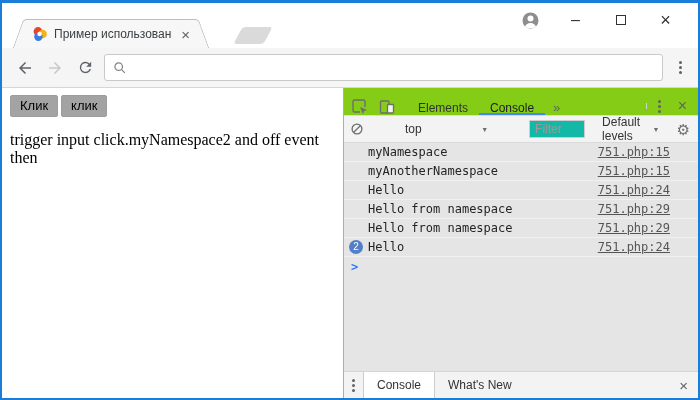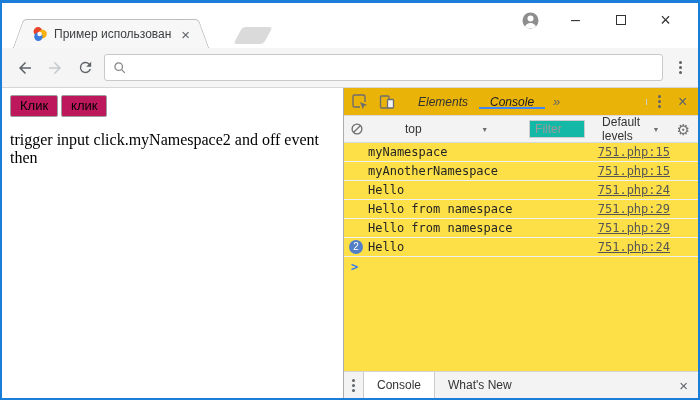--- a/index.html
+++ b/index.html
@@ -32,43 +32,43 @@
   .navbar{height:40px;flex:none;background:#F5F5F6;border-bottom:1px solid #D6D6D6;display:flex;align-items:center;padding:0 8px;}
   .nav-btn{width:30px;height:30px;display:flex;align-items:center;justify-content:center;flex:none;}
   .addressbar{flex:1;height:27px;background:#fff;border:1px solid #C9C9C9;border-radius:3px;margin:0 8px 0 4px;display:flex;align-items:center;padding:0 8px;gap:6px;}
   .addressbar input{border:none;outline:none;flex:1;font-size:13px;font-family:"Liberation Sans",sans-serif;background:transparent;}
   .kebab{display:flex;flex-direction:column;gap:2px;padding:0 8px;}
   .kebab i{width:3px;height:3px;background:#616161;border-radius:50%;}
   
   .content{flex:1;display:flex;min-height:0;}
   .page{width:342px;flex:none;background:#fff;border-right:1px solid #ACACAC;padding:7px 8px;}
   .page-buttons{display:flex;gap:3px;}
-  .page-btn{font-family:"Liberation Sans",sans-serif;font-size:13px;color:#000;background:#be185d;border:1px solid #9D9D9D;border-radius:2px;padding:3px 9px;line-height:1.1;}
+  .page-btn{font-family:"Liberation Sans",sans-serif;font-size:13px;color:#000;background:#a3a3a3;border:1px solid #9D9D9D;border-radius:2px;padding:3px 9px;line-height:1.1;}
   .page-text{margin-top:14px;font-family:Liberation Serif, serif;font-size:16px;color:#000;}
   
   .devtools{flex:1;display:flex;flex-direction:column;min-width:0;background:#fff;}
-  .dt-tabbar{height:28px;flex:none;background:#eab308;border-bottom:1px solid #DADADA;display:flex;align-items:center;padding:0 2px;font-style:italic;}
+  .dt-tabbar{height:28px;flex:none;background:#84cc16;border-bottom:1px solid #DADADA;display:flex;align-items:flex-end;padding:0 2px;}
   .dt-icon-btn{width:27px;display:flex;align-items:center;justify-content:center;flex:none;}
   .vsep{width:1px;background:#D0D0D0;margin:6px 3px;flex:none;}
   .dt-tab{padding:0 11px;display:flex;align-items:center;font-size:12px;color:#333;white-space:nowrap;}
   .dt-tab.active{color:#202124;box-shadow:inset 0 -2px 0 #4285F4;}
   .dt-right{margin-left:auto;display:flex;align-items:stretch;}
   .dt-more{display:flex;align-items:center;padding:0 8px;color:#5F6368;font-size:13px;}
   .dt-close{display:flex;align-items:center;padding:0 9px;color:#5F6368;font-size:16px;}
   .kebab-sm{display:flex;flex-direction:column;gap:2px;justify-content:center;padding:0 8px;}
   .kebab-sm i{width:3px;height:3px;background:#5F6368;border-radius:50%;}
   .dt-toolbar{height:27px;flex:none;background:#F3F3F3;border-bottom:1px solid #DADADA;display:flex;align-items:center;padding:0 6px;gap:15px;}
   .ctx{width:128px;display:flex;align-items:center;font-size:12px;color:#333;padding:0 4px;}
   .ctx .sp, .sp{flex:1;}
   .caret{font-size:7px;color:#6E6E6E;}
   .filter{width:56px;height:18px;border:1px solid #CCC;border-radius:1px;font-size:12px;font-family:"Liberation Sans",sans-serif;padding:0 5px;color:#333;background:#14b8a6;outline:none;}
   .filter::placeholder{color:#9A9A9A;}
   .levels{display:flex;align-items:center;gap:4px;font-size:12px;color:#333;padding:0 2px;}
   .gear{margin-left:auto;color:#6E6E6E;font-size:15px;line-height:1;padding-right:2px;}
-  .console-area{flex:1;min-height:0;background:#fde047;font-family:"DejaVu Sans Mono",monospace;font-size:12px;overflow:hidden;display:flex;flex-direction:column;}
+  .console-area{flex:1;min-height:0;background:#e5e5e5;font-family:"DejaVu Sans Mono",monospace;font-size:12px;overflow:hidden;display:flex;flex-direction:column;}
   .console-row{height:19px;flex:none;border-bottom:1px solid #F0F0F0;display:flex;align-items:center;padding:0 28px 0 24px;position:relative;color:#242424;}
   .console-row .msg{white-space:nowrap;}
   .console-row .lnk{color:#555555;text-decoration:underline;white-space:nowrap;cursor:pointer;}
   .badge{position:absolute;left:5px;top:2px;width:14px;height:14px;border-radius:50%;background:#537EC8;color:#fff;font-size:10px;line-height:14px;text-align:center;font-family:"Liberation Sans",sans-serif;}
   .prompt-row{height:19px;flex:none;display:flex;align-items:center;padding:0 7px;}
   .prompt-chev{color:#2F7BF6;font-weight:bold;font-size:12px;}
   .drawer{height:27px;flex:none;background:#F3F3F3;border-top:1px solid #D4D4D4;display:flex;align-items:stretch;}
   .drawer-tab{display:flex;align-items:center;padding:0 13px;font-size:12px;color:#333;white-space:nowrap;}
   .drawer-tab.active{background:#fff;border-left:1px solid #CCC;border-right:1px solid #CCC;}
   .drawer-close{margin-left:auto;display:flex;align-items:center;padding:0 10px;color:#5F6368;font-size:15px;}

